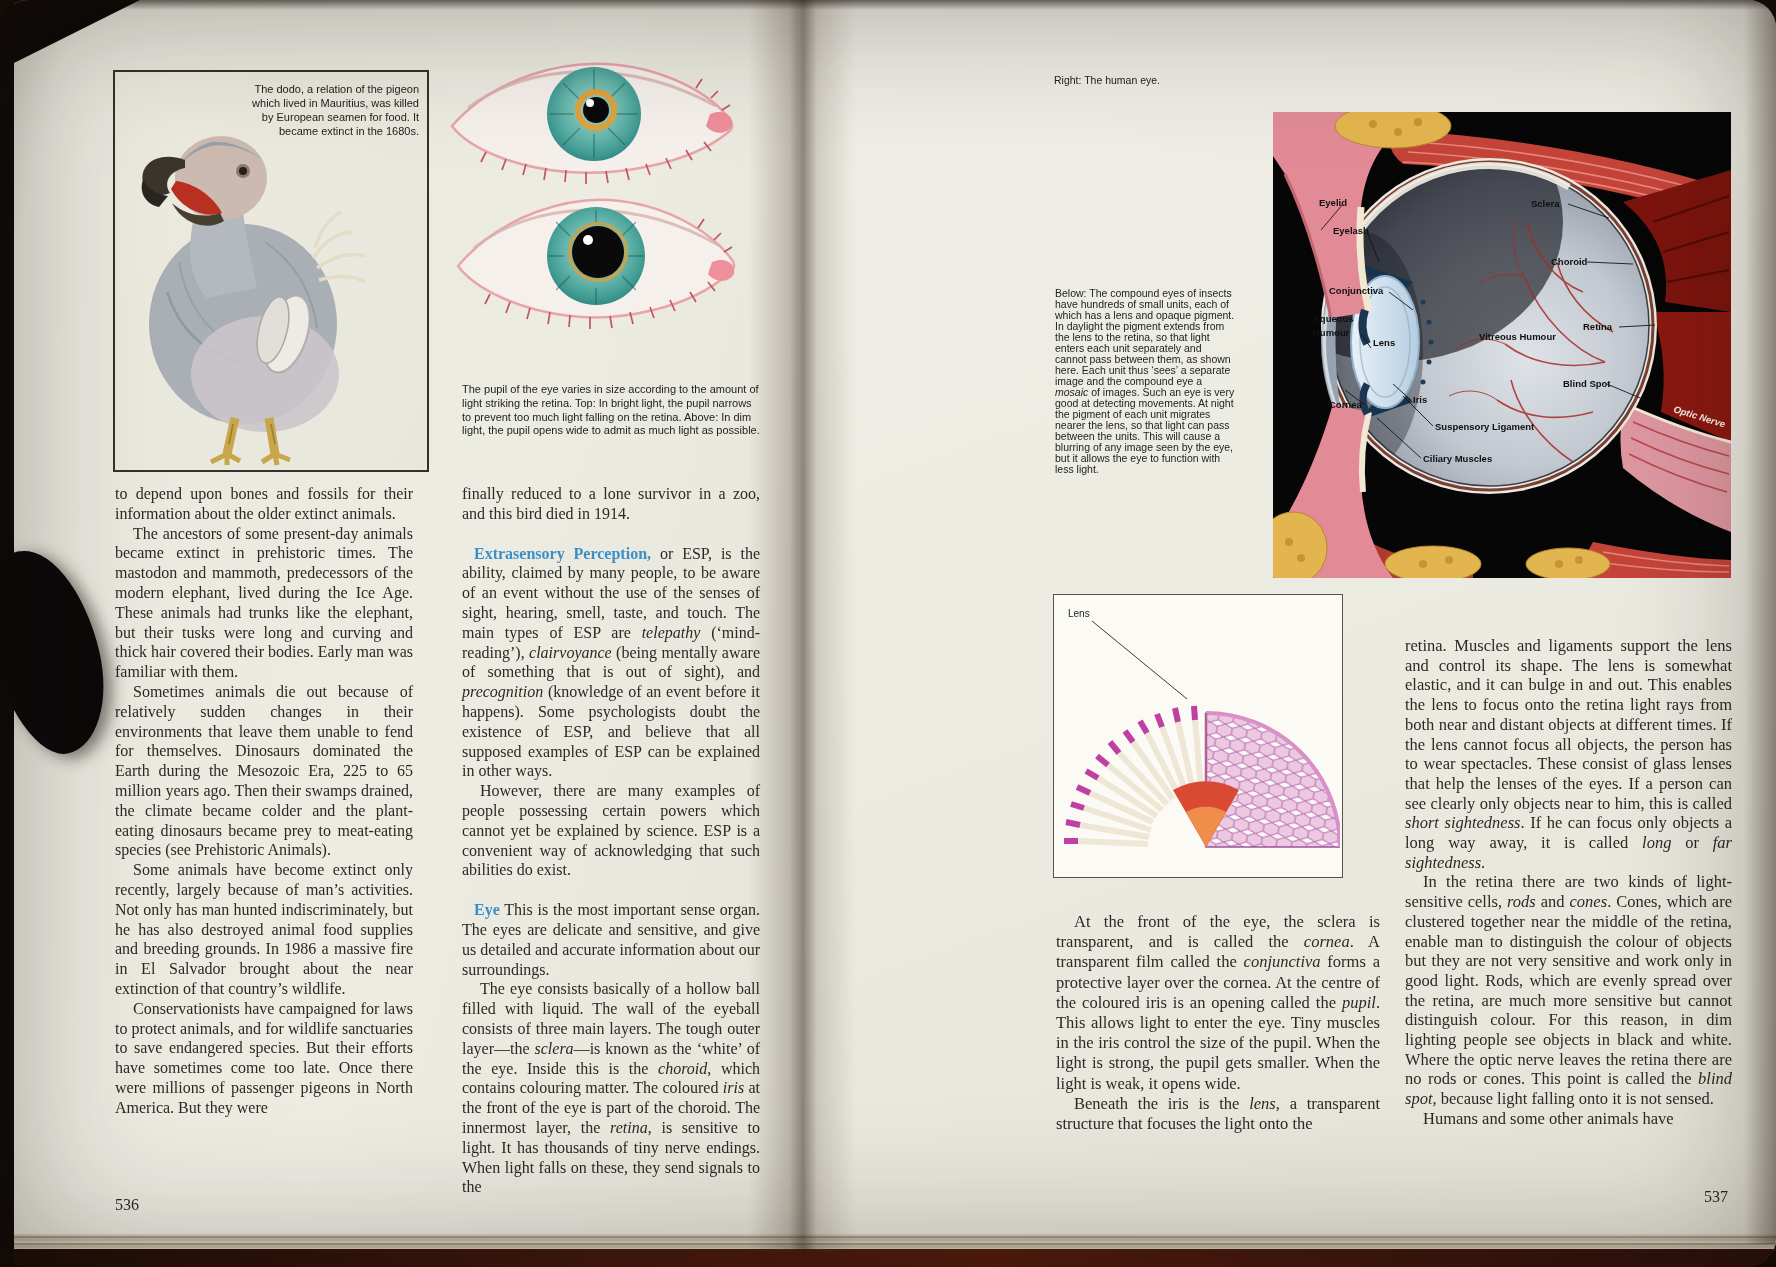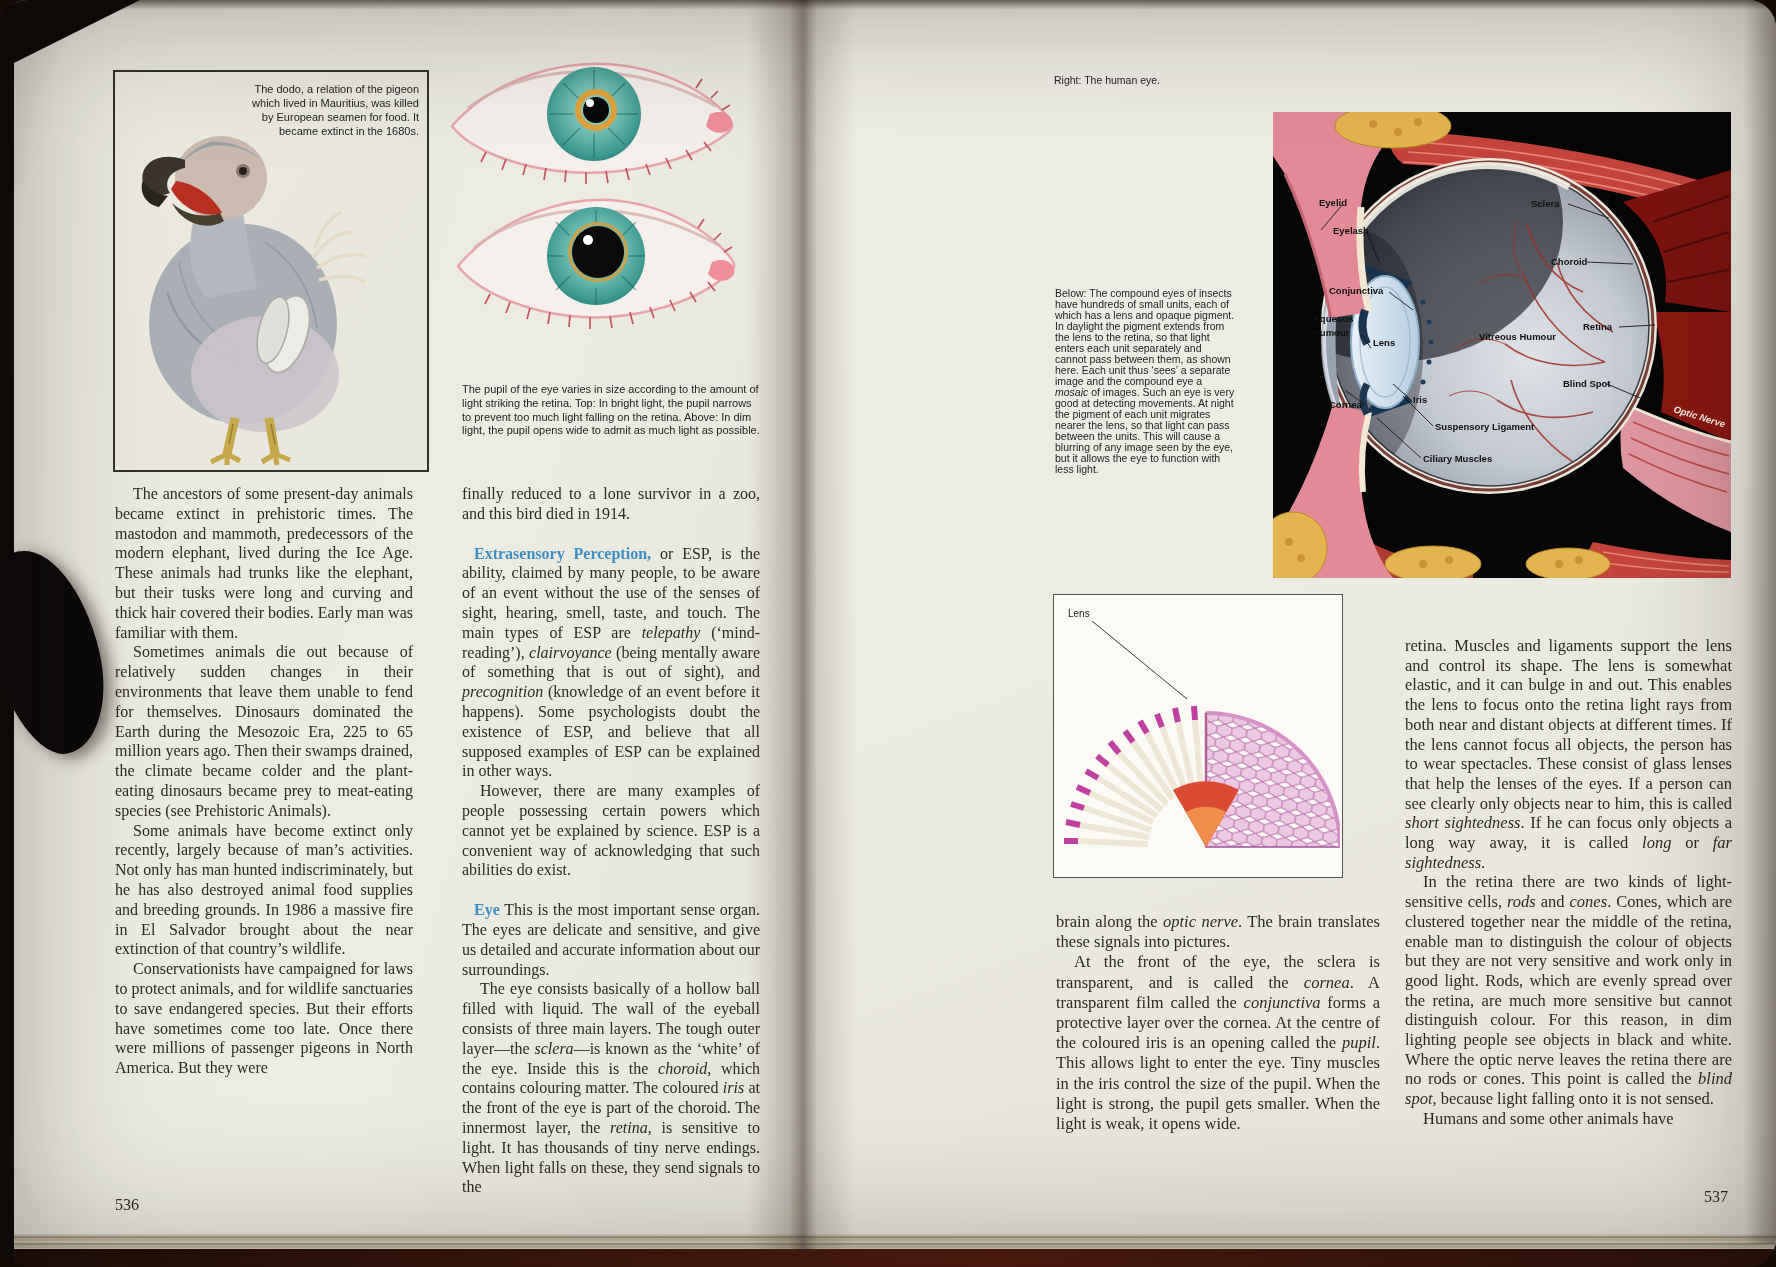--- a/index.html
+++ b/index.html
@@ -149,20 +149,21 @@
       </g>
       <path d="M260,72 C274,66 284,74 282,84 C276,94 262,92 256,84 Z" fill="#ee8f9a"></path>
       <g stroke="#c4555e" stroke-width="1.7">
         <path d="M38,104 l-5,10 M58,112 l-4,11 M78,118 l-3,11 M98,122 l-2,12 M118,125 l-1,12 M138,127 l0,12 M158,126 l2,12 M178,122 l3,12 M198,117 l4,11 M218,110 l5,11 M238,102 l6,10 M256,92 l7,9 M246,38 l6,-9 M262,50 l7,-7 M272,62 l8,-5"></path>
       </g>
     </svg>
 
     <div class="figcap abs" id="pupil-caption">The pupil of the eye varies in size according to the amount of light striking the retina. Top: In bright light, the pupil narrows to prevent too much light falling on the retina. Above: In dim light, the pupil opens wide to admit as much light as possible.</div>
 
     <div class="col" id="left-col-1">
+      <p>to depend upon bones and fossils for their information about the older extinct animals.</p>
       <p class="ind">The ancestors of some present-day animals became extinct in prehistoric times. The mastodon and mammoth, predecessors of the modern elephant, lived during the Ice Age. These animals had trunks like the elephant, but their tusks were long and curving and thick hair covered their bodies. Early man was familiar with them.</p>
       <p class="ind">Sometimes animals die out because of relatively sudden changes in their environments that leave them unable to fend for themselves. Dinosaurs dominated the Earth during the Mesozoic Era, 225 to 65 million years ago. Then their swamps drained, the climate became colder and the plant-eating dinosaurs became prey to meat-eating species (see Prehistoric Animals).</p>
       <p class="ind">Some animals have become extinct only recently, largely because of man’s activities. Not only has man hunted indiscriminately, but he has also destroyed animal food supplies and breeding grounds. In 1986 a massive fire in El Salvador brought about the near extinction of that country’s wildlife.</p>
       <p class="ind">Conservationists have campaigned for laws to protect animals, and for wildlife sanctuaries to save endangered species. But their efforts have sometimes come too late. Once there were millions of passenger pigeons in North America. But they were</p>
     </div>
 
     <div class="col" id="left-col-2">
       <p>finally reduced to a lone survivor in a zoo, and this bird died in 1914.</p>
       <p class="sect"><span class="head">Extrasensory Perception,</span><span> or ESP, is the ability, claimed by many people, to be aware of an event without the use of the senses of sight, hearing, smell, taste, and touch. The main types of ESP are <i>telepathy</i> (‘mind-reading’), <i>clairvoyance</i> (being mentally aware of something that is out of sight), and <i>precognition</i> (knowledge of an event before it happens). Some psychologists doubt the existence of ESP, and believe that all supposed examples of ESP can be explained in other ways.</span></p>
       <p class="ind">However, there are many examples of people possessing certain powers which cannot yet be explained by science. ESP is a convenient way of acknowledging that such abilities do exist.</p>
@@ -333,22 +334,22 @@
         <g>
           <path d="M152,252 L119,195 A66,66 0 0 1 185,195 Z" fill="#da4a33"></path>
           <path d="M152,252 L132,217 A40,40 0 0 1 172,217 Z" fill="#ef8d4a"></path>
         </g>
         <path d="M38,26 L133,104" stroke="#3a3a3a" stroke-width="1"></path>
         <text class="clab" x="14" y="22">Lens</text>
       </svg>
     </div>
 
     <div class="col" id="right-col-1">
-      <p>brain along the <i>optic nerve</i>. The brain translates these signals into pictures.</p>
       <p class="ind">At the front of the eye, the sclera is transparent, and is called the <i>cornea</i>. A transparent film called the <i>conjunctiva</i> forms a protective layer over the cornea. At the centre of the coloured iris is an opening called the <i>pupil</i>. This allows light to enter the eye. Tiny muscles in the iris control the size of the pupil. When the light is strong, the pupil gets smaller. When the light is weak, it opens wide.</p>
+      <p class="ind">Beneath the iris is the <i>lens</i>, a transparent structure that focuses the light onto the</p>
     </div>
 
     <div class="col" id="right-col-2">
       <p>retina. Muscles and ligaments support the lens and control its shape. The lens is somewhat elastic, and it can bulge in and out. This enables the lens to focus onto the retina light rays from both near and distant objects at different times. If the lens cannot focus all objects, the person has to wear spectacles. These consist of glass lenses that help the lenses of the eyes. If a person can see clearly only objects near to him, this is called <i>short sightedness</i>. If he can focus only objects a long way away, it is called <i>long</i> or <i>far sightedness</i>.</p>
       <p class="ind">In the retina there are two kinds of light-sensitive cells, <i>rods</i> and <i>cones</i>. Cones, which are clustered together near the middle of the retina, enable man to distinguish the colour of objects but they are not very sensitive and work only in good light. Rods, which are evenly spread over the retina, are much more sensitive but cannot distinguish colour. For this reason, in dim lighting people see objects in black and white. Where the optic nerve leaves the retina there are no rods or cones. This point is called the <i>blind spot</i>, because light falling onto it is not sensed.</p>
       <p class="ind">Humans and some other animals have</p>
     </div>
 
     <div class="pagenum" id="pagenum-537">537</div>
   </div>

